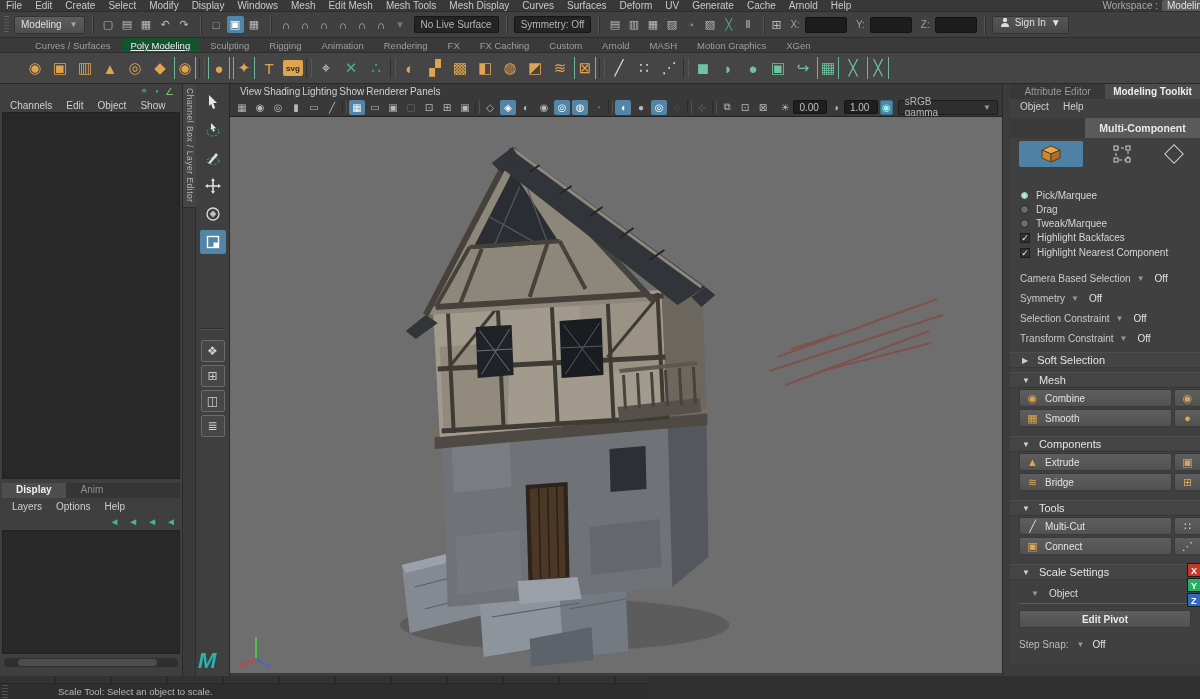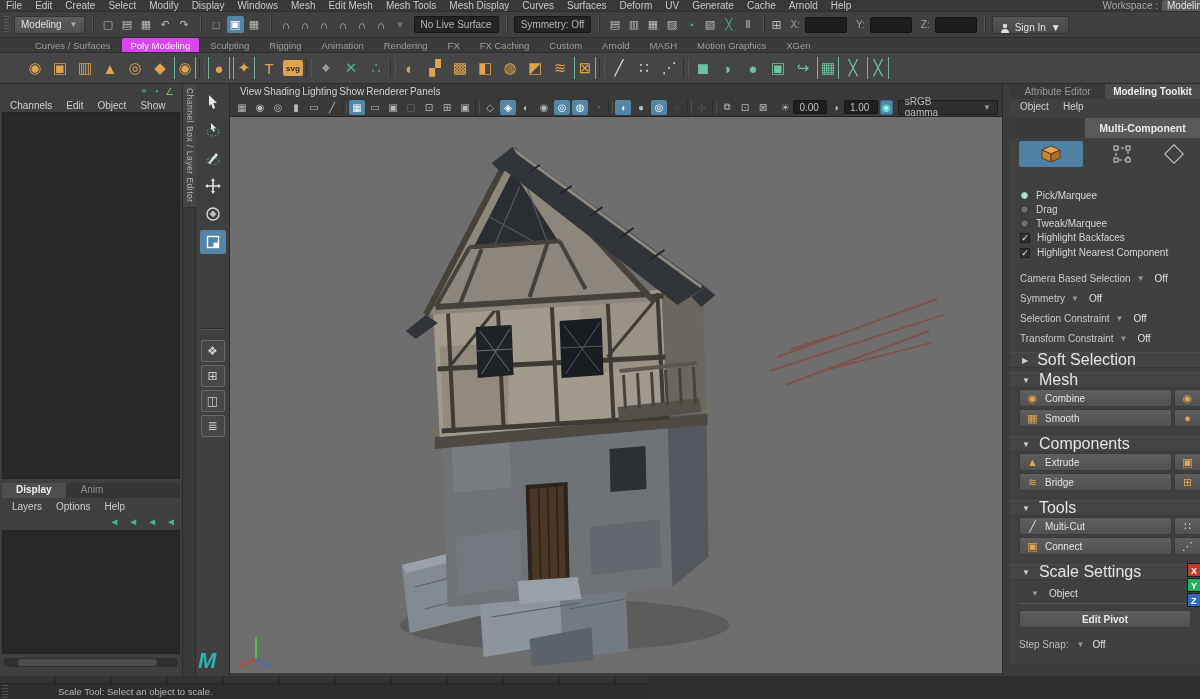--- a/index.html
+++ b/index.html
@@ -20,25 +20,25 @@
   .vbar { width:1px; height:18px; background:#555; box-shadow:1px 0 0 #2e2e2e; margin:0 2px; }
   .dd { background:linear-gradient(#5d5d5d,#4e4e4e); border:1px solid #333; border-radius:2px; height:18px; display:flex; align-items:center; padding:0 6px; gap:8px; color:#e0e0e0; }
   .dd .arr { color:#aaa; font-size:8px; }
   .ticon-row { display:flex; gap:2px; align-items:center; }
   .ticon-row .ticon { width:17px; height:17px; display:inline-flex; align-items:center; justify-content:center; font-size:11px; color:#b9b9b9; border-radius:2px; }
   .ticon-row .active { background:#5285a6; color:#fff; }
   .ticon-row .dim { opacity:.45; }
   .tfield { background:#242424; border:1px solid #171717; border-radius:2px; height:17px; line-height:15px; padding:0 6px; color:#b5b5b5; }
   .tinput { background:#1d1d1d; border:1px solid #141414; border-radius:2px; height:16px; width:42px; }
   .axlabel { color:#9f9f9f; margin-left:4px; }
-  .signin { background:linear-gradient(#565656,#484848); border:1px solid #333; border-radius:2px; height:18px; display:flex; align-items:flex-end; gap:5px; padding:0 7px; color:#e0e0e0; }
+  .signin { background:linear-gradient(#565656,#484848); border:1px solid #333; border-radius:2px; height:18px; display:flex; align-items:flex-start; gap:5px; padding:0 7px; color:#e0e0e0; }
 
   #shelf-tabs { position:absolute; top:38px; left:0; right:0; height:15px; background:#3a3a3a; display:flex; align-items:flex-end; gap:2px; padding:0 4px 0 26px; border-bottom:1px solid #2d2d2d; }
   .stab { padding:1px 9px; color:#9e9e9e; font-size:9.5px; height:14px; line-height:13px; }
-  .stab.active { background:#d946ef; color:#f0f0f0; border-radius:2px 2px 0 0; }
+  .stab.active { background:#14532d; color:#f0f0f0; border-radius:2px 2px 0 0;text-decoration:underline; }
 
   #shelf { position:absolute; top:53px; left:0; right:0; height:31px; background:#454545; display:flex; align-items:center; gap:3px; padding:0 6px 0 24px; border-bottom:1px solid #2a2a2a; }
   .sicon { width:22px; height:22px; display:inline-flex; align-items:center; justify-content:center; font-size:15px; color:#e0a44e; }
   .sicon.vsep { width:6px; height:20px; border-left:1px solid #2f2f2f; border-right:1px solid #565656; }
   .sicon.bracket { border-left:1px solid rgba(110,195,165,.9); border-right:1px solid rgba(110,195,165,.9); }
   .sicon.badge { font-size:8px; font-weight:bold; background:#e0a44e; color:#2b2b2b; width:20px; height:16px; border-radius:2px; }
 
   
   #main { position:absolute; top:84px; bottom:23px; left:0; right:0; }
 
@@ -100,21 +100,21 @@
   .radio { width:9px; height:9px; border-radius:50%; background:#6b6b6b; border:1px solid #252525; }
   .radio.sel { background:#e6e6e6; box-shadow:inset 0 0 0 2px #9db; background:#ddd; }
   .chk { width:10px; height:10px; background:#303030; border:1px solid #1e1e1e; color:#eee; font-size:9px; line-height:9px; text-align:center; }
   .optlabel { color:#d4d4d4; }
   .ddrow { height:20px; display:flex; align-items:center; gap:6px; padding-left:10px; }
   .ddrow .lbl { color:#c9c9c9; }
   .ddrow .arr { color:#999; font-size:8px; }
   .ddrow .val { color:#e2e2e2; margin-left:4px; }
   .section { height:16px; display:flex; align-items:center; gap:9px; padding-left:12px; background:#444444; border-top:1px solid #4d4d4d; border-bottom:1px solid #393939; }
   .section .arr { font-size:8px; color:#cfcfcf; }
-  .section .ttl { color:#e4e4e4; font-size:16px; }
+  .section .ttl { color:#e4e4e4; font-size:11px; }
   .tkrow { display:flex; gap:2px; padding:1px 0 1px 9px; height:20px; }
   .tkbtn { flex:0 0 153px; background:linear-gradient(#5e5e5e,#515151); border:1px solid #3a3a3a; border-radius:2px; display:flex; align-items:center; gap:6px; padding:0 6px; color:#e3e3e3; overflow:hidden; white-space:nowrap; }
   .tkbtn.rcut { flex:0 0 150px; }
   .tkico { color:#e0a44e; font-size:11px; width:13px; text-align:center; flex:0 0 13px; }
   .objdd { height:20px; display:flex; align-items:center; gap:10px; padding-left:12px; margin:4px 9px 0; border-bottom:1px solid #5a5a5a; color:#dcdcdc; }
   .editpivot { margin:6px 9px 0; height:18px; background:linear-gradient(#5e5e5e,#515151); border:1px solid #3a3a3a; border-radius:2px; text-align:center; line-height:17px; color:#e8e8e8; font-weight:bold; }
   .stepsnap { margin-top:8px; height:16px; display:flex; align-items:center; gap:8px; padding-left:9px; color:#bdbdbd; }
   .axcol { position:absolute; right:0; top:479px; width:13px; }
   .axbox { height:14px; color:#fff; font-weight:bold; font-size:9px; line-height:14px; padding-left:3px; border:1px solid #1d1d1d; border-right:none; margin-bottom:1px; }
 

